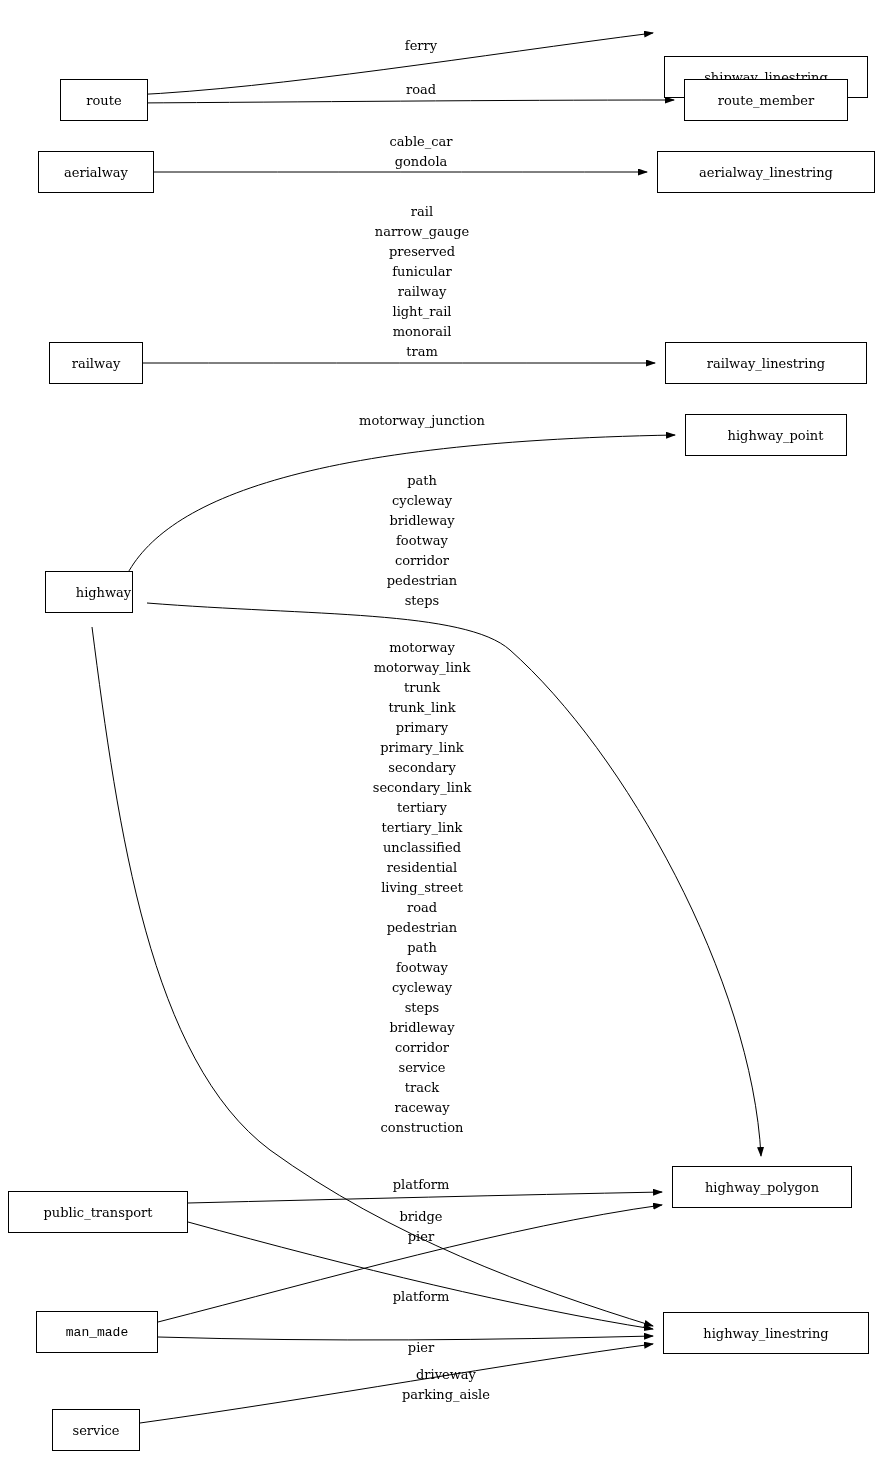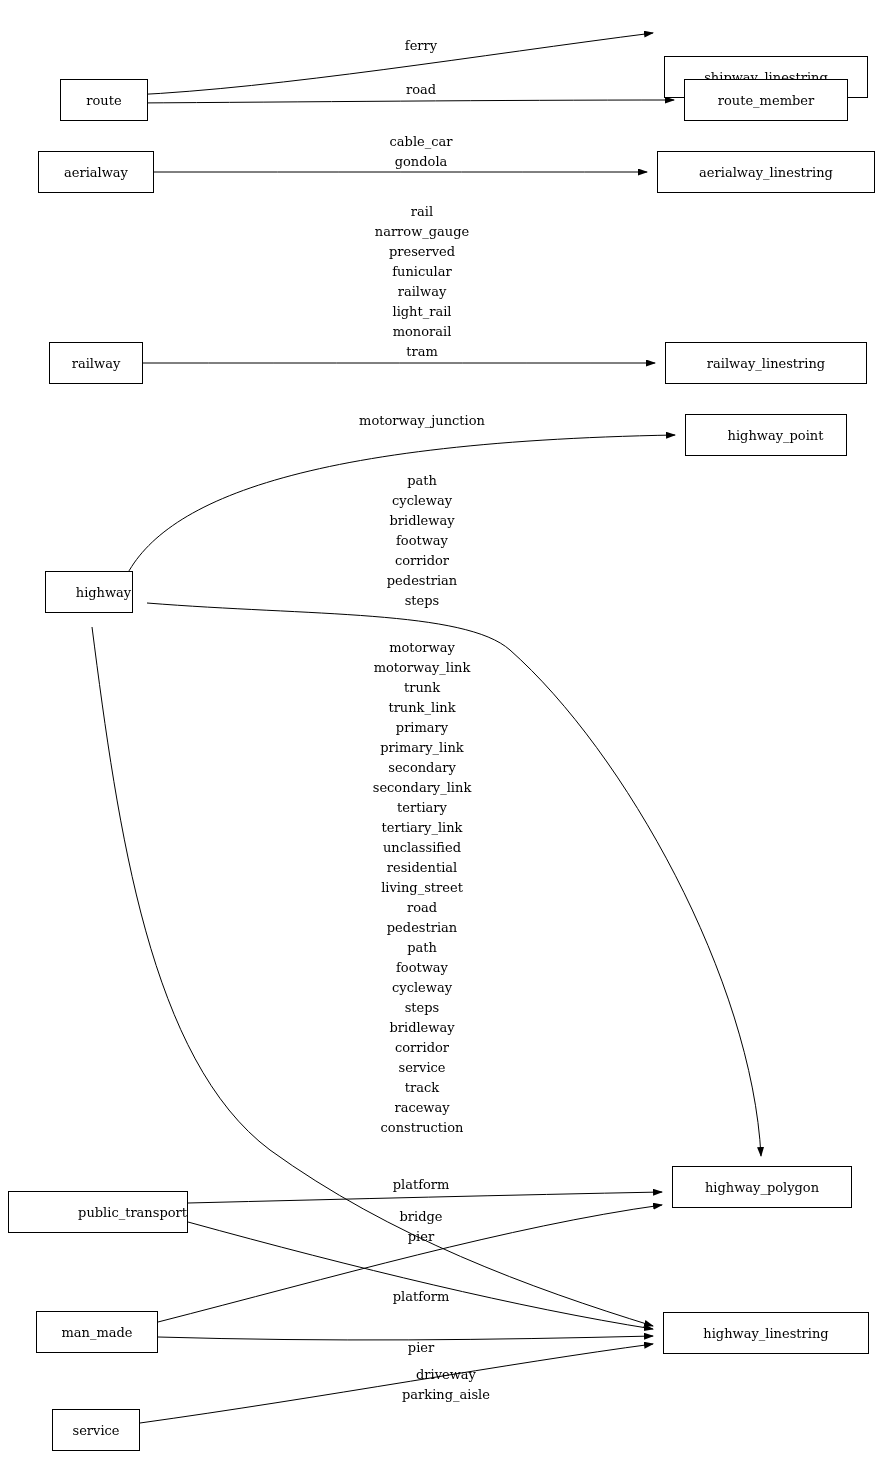--- a/index.html
+++ b/index.html
@@ -169,27 +169,27 @@
       </div>
       <div class="node" style="left: 665px; top: 342px; width: 202px; height: 42px;">
         <span>railway_linestring</span>
       </div>
       <div class="node" style="left: 685px; top: 414px; width: 162px; height: 42px; padding-left: 19px;">
         <span>highway_point</span>
       </div>
       <div class="node" style="left: 45px; top: 571px; width: 88px; height: 42px; padding-left: 29px;">
         <span>highway</span>
       </div>
-      <div class="node" style="left: 8px; top: 1191px; width: 180px; height: 42px; justify-content: flex-end;">
+      <div class="node" style="left: 8px; top: 1191px; width: 180px; height: 42px;">
         <span>public_transport</span>
       </div>
       <div class="node" style="left: 672px; top: 1166px; width: 180px; height: 42px;">
         <span>highway_polygon</span>
       </div>
-      <div class="node" style="left: 36px; top: 1311px; width: 122px; height: 42px;">
+      <div class="node" style="left: 36px; top: 1311px; width: 122px; height: 42px; font-family: Liberation Mono, monospace;">
         <span>man_made</span>
       </div>
       <div class="node" style="left: 663px; top: 1312px; width: 206px; height: 42px;">
         <span>highway_linestring</span>
       </div>
       <div class="node" style="left: 52px; top: 1409px; width: 88px; height: 42px;">
         <span>service</span>
       </div>
     </div>
 </div>

